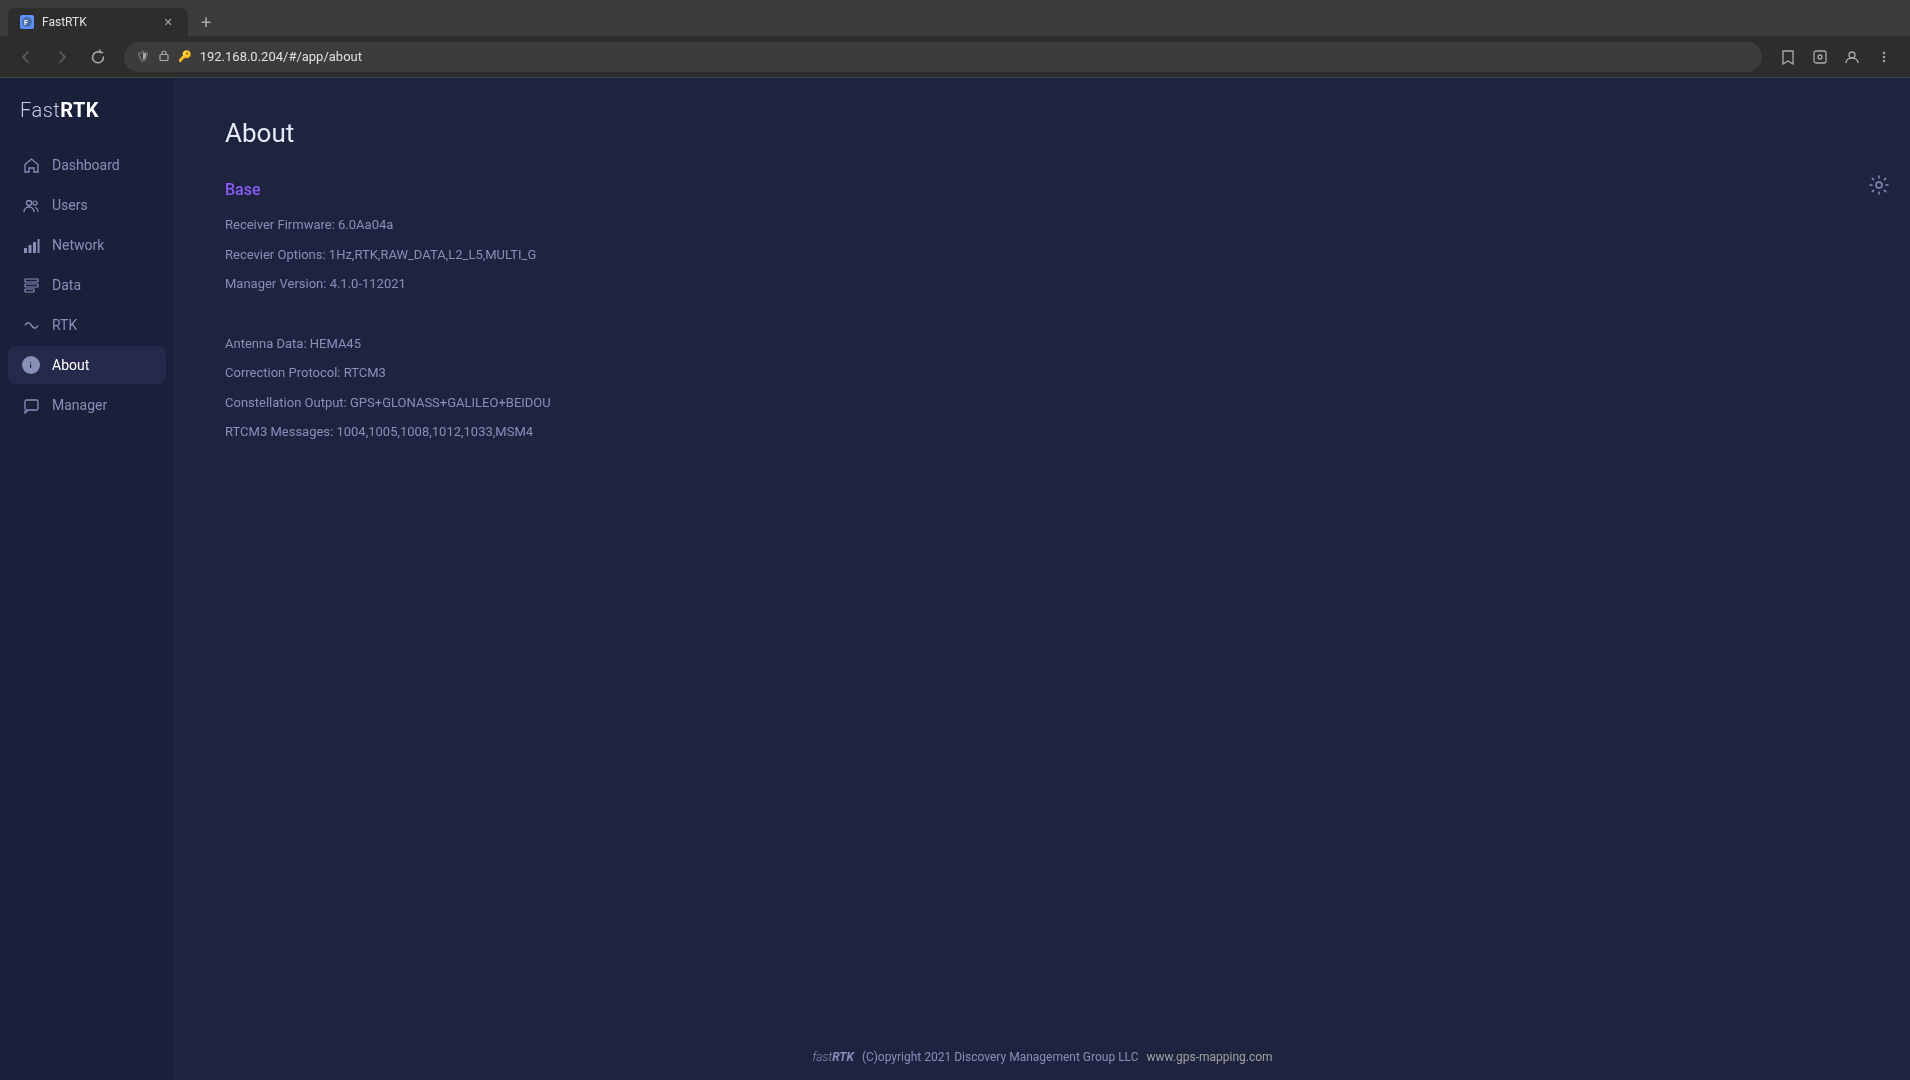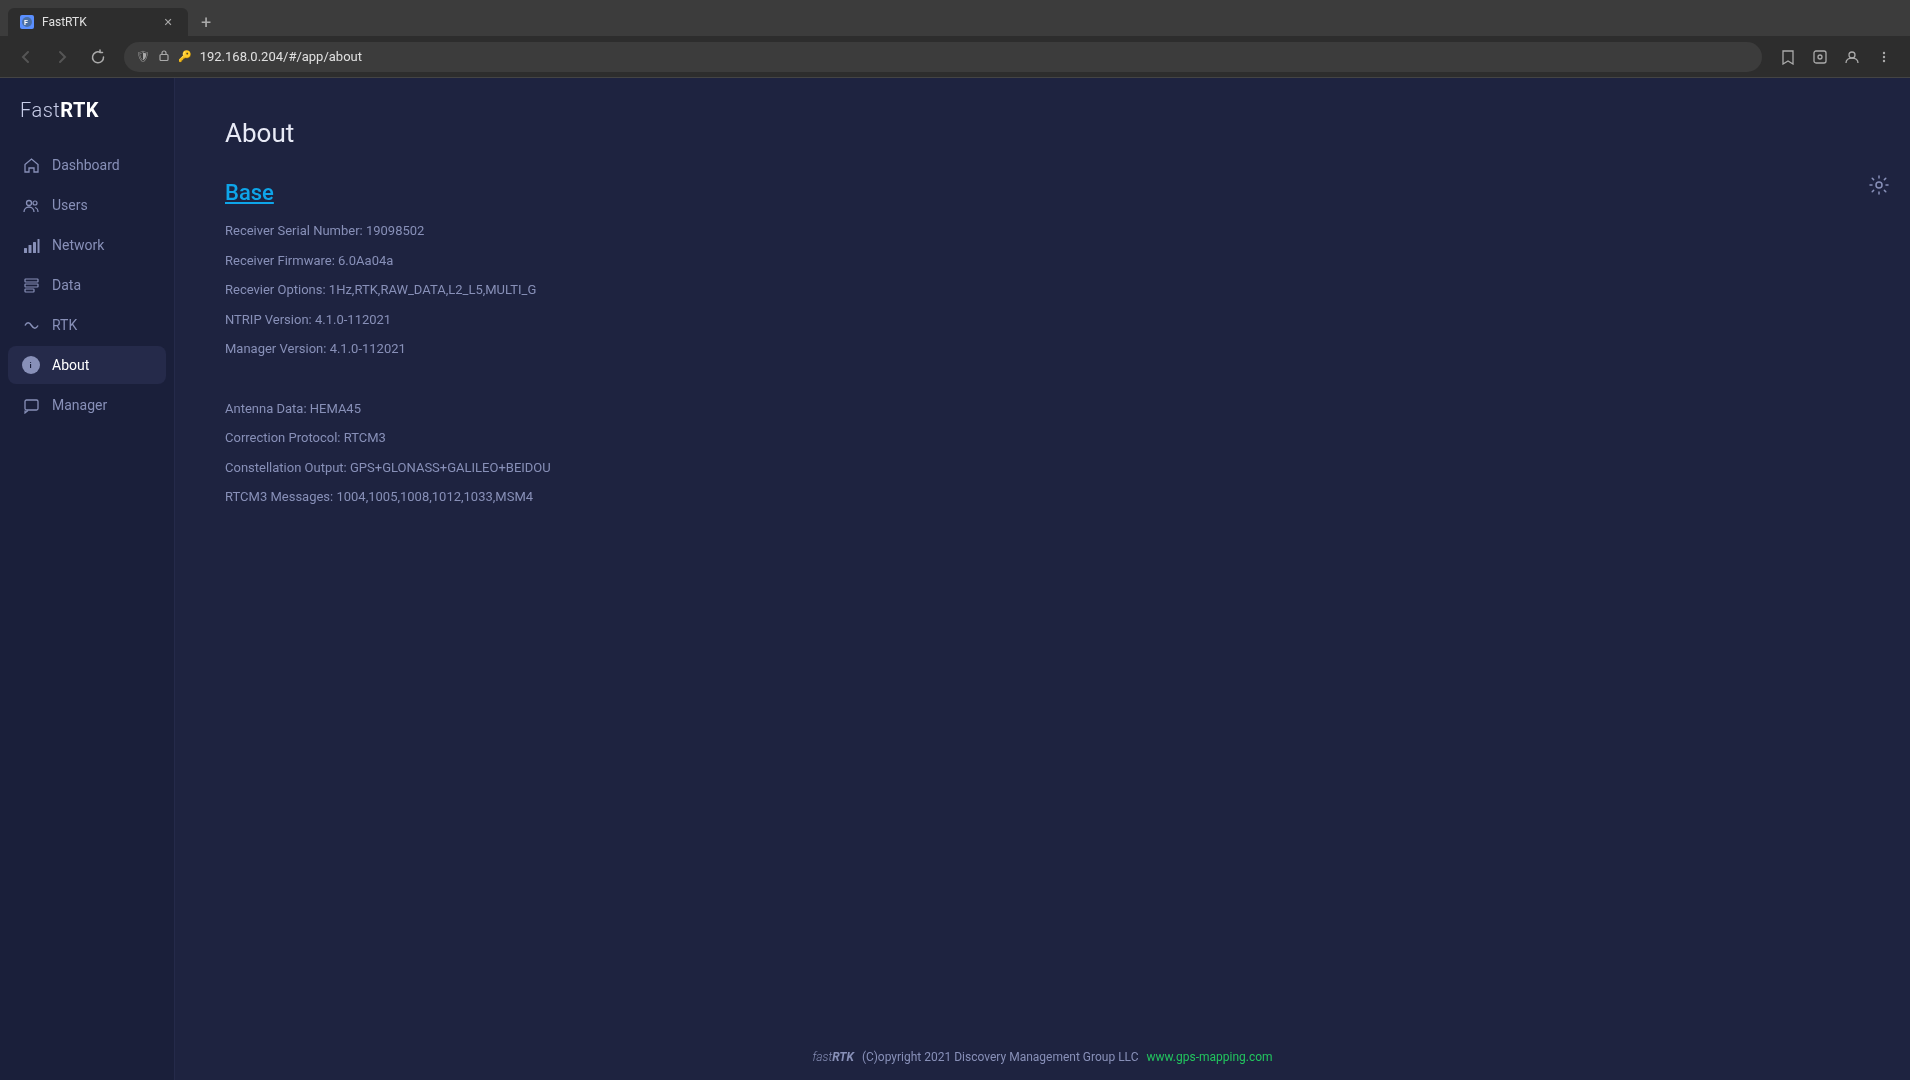--- a/index.html
+++ b/index.html
@@ -195,25 +195,24 @@
     }
 
     .page-title {
       font-size: 26px;
       font-weight: 400;
       color: #e8eaf6;
       margin-bottom: 32px;
     }
 
     .section-title {
-      font-size: 22px;
+      font-size: 16px;
       font-weight: 500;
-      color: #0ea5e9;
+      color: #8b5cf6;
       margin-bottom: 16px;
-      text-decoration: underline;
     }
 
     .info-row {
       font-size: 13px;
       color: #8890b8;
       margin-bottom: 10px;
       line-height: 1.5;
     }
 
     .section {
@@ -232,21 +231,21 @@
       gap: 8px;
       font-size: 12px;
       color: #8890b8;
     }
     .app-footer .brand {
       font-style: italic;
     }
     .app-footer .brand span.fast { font-weight: 300; }
     .app-footer .brand span.rtk { font-weight: 700; }
     .app-footer a {
-      color: #22c55e;
+      color: #a3a3a3;
       text-decoration: none;
     }
 
     
     .top-right-settings {
       position: absolute;
       top: 96px;
       right: 20px;
       color: #8890b8;
       font-size: 20px;
@@ -422,24 +421,22 @@
       <svg width="22" height="22" viewBox="0 0 22 22" fill="none">
         <circle cx="11" cy="11" r="3" stroke="#8890b8" stroke-width="1.5" fill="none"></circle>
         <path d="M11 2v2M11 18v2M2 11h2M18 11h2M4.22 4.22l1.41 1.41M16.37 16.37l1.41 1.41M4.22 17.78l1.41-1.41M16.37 5.63l1.41-1.41" stroke="#8890b8" stroke-width="1.5" stroke-linecap="round"></path>
       </svg>
     </div>
 
     <h1 class="page-title">About</h1>
 
     <div class="section">
       <h2 class="section-title">Base</h2>
-      <div class="info-row">Receiver Serial Number: 19098502</div>
       <div class="info-row">Receiver Firmware: 6.0Aa04a</div>
       <div class="info-row">Recevier Options: 1Hz,RTK,RAW_DATA,L2_L5,MULTI_G</div>
-      <div class="info-row">NTRIP Version: 4.1.0-112021</div>
       <div class="info-row">Manager Version: 4.1.0-112021</div>
     </div>
 
     <div class="section">
       <div class="info-row">Antenna Data: HEMA45</div>
       <div class="info-row">Correction Protocol: RTCM3</div>
       <div class="info-row">Constellation Output: GPS+GLONASS+GALILEO+BEIDOU</div>
       <div class="info-row">RTCM3 Messages: 1004,1005,1008,1012,1033,MSM4</div>
     </div>
 

